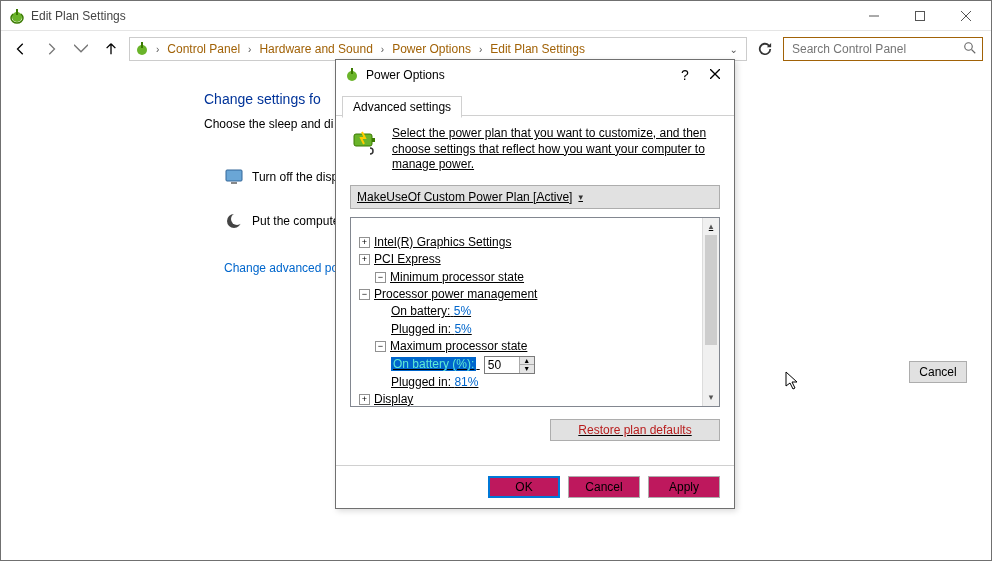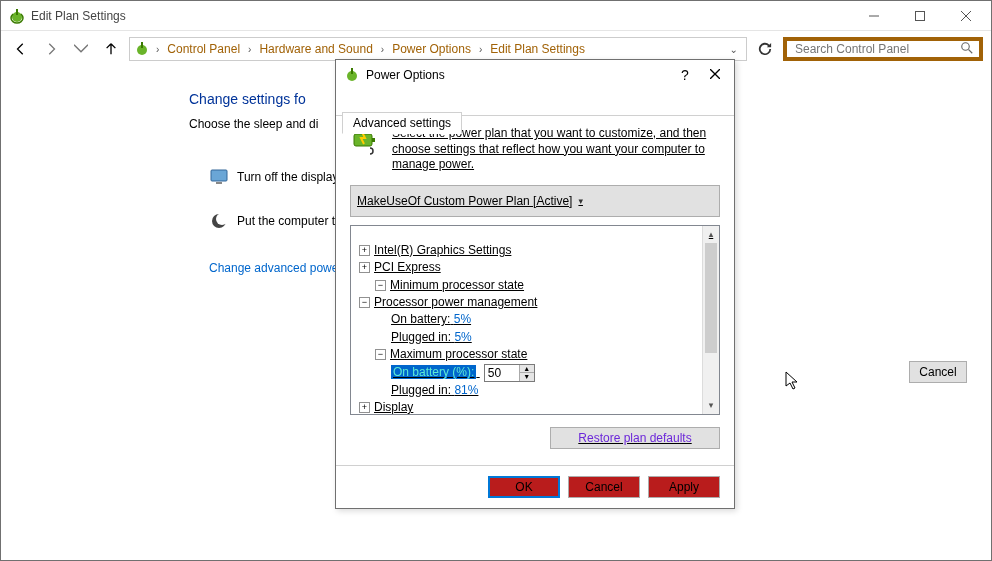--- a/index.html
+++ b/index.html
@@ -14,71 +14,71 @@
   .navrow { height: 36px; display: flex; align-items: center; padding: 4px 8px; gap: 6px; }
   .navbtn { width: 24px; height: 24px; display: flex; align-items: center; justify-content: center; color: #777; }
   .navbtn.enabled { color: #000; }
   .navbtn svg { width: 14px; height: 14px; }
   .breadcrumb { flex: 1; height: 24px; border: 1px solid #ccc; display: flex; align-items: center; padding: 0 4px; gap: 2px; }
   .bc-icon { width: 16px; height: 16px; margin-right: 2px; }
   .bc-seg { padding: 0 4px; color: #a16207; }
   .bc-chev { color: #555; font-size: 10px; padding: 0 2px; }
   .bc-drop { margin-left: auto; padding: 0 4px; color: #555; font-size: 10px; }
   .refresh { width: 24px; height: 24px; display: flex; align-items: center; justify-content: center; }
-  .searchbox { width: 200px; height: 24px; border: 4px solid #a16207; display: flex; align-items: center; padding: 8px 6px; }
+  .searchbox { width: 200px; height: 24px; border: 1px solid #a16207; display: flex; align-items: center; padding: 8px 6px; }
   .searchbox input { border: none; flex: 1; font-size: 12px; color: #666; outline: none; }
   .search-icon { color: #666; }
-  .content { position: absolute; left: 0; right: 0; top: 70px; bottom: 0; padding: 20px 8px; }
+  .content { position: absolute; left: 0; right: 0; top: 70px; bottom: 0; padding: 20px 23px; }
   .heading { color: #003399; font-size: 14px; margin-left: 180px; margin-bottom: 10px; }
   .subtext { font-size: 12px; color: #000; margin-left: 180px; margin-bottom: 36px; }
   .optrow { display: flex; align-items: center; margin-left: 200px; margin-bottom: 24px; }
   .opticon { width: 20px; height: 20px; margin-right: 8px; }
   .optlabel { font-size: 12px; }
   .linkrow { margin-left: 200px; margin-top: 30px; }
   .link { color: #0066cc; font-size: 12px; }
   .bottombtns { position: absolute; right: 24px; top: 290px; }
   .wbutton { display: inline-block; min-width: 58px; height: 22px; line-height: 20px; text-align: center; border: 1px solid #adadad; background: #e1e1e1; font-size: 12px; padding: 0 8px; }
 
   
   .dialog { position: absolute; left: 334px; top: 58px; width: 400px; height: 450px; border: 1px solid #707070; background: #fff; box-shadow: 2px 2px 6px rgba(0,0,0,0.15); z-index: 10; display:flex; flex-direction:column;}
   .dlg-title { height: 30px; display: flex; align-items: center; padding: 0 4px 0 8px; }
   .dlg-title .dicon { width: 16px; height: 16px; margin-right: 6px; }
   .dlg-title .dtext { flex: 1; font-size: 12px; }
   .dlg-title .dhelp { width: 30px; text-align: center; font-size: 14px; }
   .dlg-title .dclose { width: 30px; text-align: center; }
   .dclose svg { width: 10px; height: 10px; }
   .tabstrip { height: 24px; display: flex; align-items: flex-end; background: #fff; border-bottom: 1px solid #d0d0d0; padding-left: 6px; margin-top:2px;}
-  .tab { height: 22px; padding: 0 10px; border: 1px solid #d0d0d0; border-bottom: 1px solid #fff; background: #fff; font-size: 12px; line-height:20px; position:relative; top:19px;}
+  .tab { height: 22px; padding: 0 10px; border: 1px solid #d0d0d0; border-bottom: 1px solid #fff; background: #fff; font-size: 12px; line-height:20px; position:relative; top:3px;}
   .dlg-body { padding: 10px 14px 10px 14px; flex:1; display:flex; flex-direction:column;text-decoration:underline;}
   .intro { display: flex; gap: 10px; margin-bottom: 12px; }
   .intro-icon { width: 32px; height: 32px; flex-shrink:0;}
   .intro-text { font-size: 12px; line-height: 1.3; }
-  .plansel { display:inline-flex; height: 32px; align-items: center; border: 1px solid #adadad; background: #e1e1e1; padding: 0 6px; gap:6px; font-size:12px; margin-bottom:8px;}
+  .plansel { display:inline-flex; height: 24px; align-items: center; border: 1px solid #adadad; background: #e1e1e1; padding: 0 6px; gap:6px; font-size:12px; margin-bottom:8px;}
   .plansel .dd { font-size:9px; color:#333;}
   .treebox { border: 1px solid #828790; height: 190px; display:flex; overflow:hidden; font-size:12px;}
   .tree { flex:1; padding: 4px 2px; overflow:hidden; line-height:1.45; position:relative;margin-top:12px;}
   .scrollbar { width: 17px; background:#f0f0f0; position:relative; border-left:1px solid #dcdcdc;}
   .sb-arrow { height:17px; display:flex; align-items:center; justify-content:center; font-size:9px; color:#555;}
   .sb-thumb { position:absolute; left:2px; right:2px; top:17px; height:110px; background:#cdcdcd;}
   .node { white-space: nowrap; }
   .exp { display:inline-block; width:11px; height:11px; border:1px solid #919191; text-align:center; line-height:9px; font-size:9px; color:#000; margin-right:4px; background:#fff; vertical-align:1px;}
   .i1 { padding-left: 6px; }
   .i2 { padding-left: 22px; }
   .i3 { padding-left: 38px; }
   .val { color: #0066cc; }
   .sel-label { background:#0066cc; color:#5eead4; padding:0 2px;}
   .spinner { display:inline-flex; align-items:stretch; height:18px; border:1px solid #7a7a7a; vertical-align:middle; margin-left:4px;}
   .spinner input { width:34px; border:none; font-size:12px; padding:8px 3px; outline:none;}
   .spinbtns { display:flex; flex-direction:column; border-left:1px solid #aaa;}
   .spinbtns div { width:14px; flex:1; display:flex; align-items:center; justify-content:center; font-size:7px; background:#e5e5e5; line-height:1;}
   .spinbtns div:first-child { border-bottom:1px solid #aaa;}
   .restore-row { display:flex; justify-content:flex-end; margin-top:12px;}
-  .restore-btn { width: 170px; height:22px; border:1px solid #adadad; background:#e1e1e1; color:#6d28d9; text-align:center; line-height:20px; font-size:12px;}
+  .restore-btn { width: 170px; height:22px; border:1px solid #adadad; background:#e1e1e1; color:#b91c1c; text-align:center; line-height:20px; font-size:12px;}
   .dlg-footer { border-top:1px solid #d0d0d0; padding:10px 14px; display:flex; justify-content:flex-end; gap:8px;}
-  .dbtn { width:72px; height:22px; border:1px solid #adadad; background:#b91c1c; text-align:center; line-height:20px; font-size:12px;}
+  .dbtn { width:72px; height:22px; border:1px solid #adadad; background:#be185d; text-align:center; line-height:20px; font-size:12px;}
   .dbtn.primary { border:2px solid #0078d7; line-height:18px;}
   .cursor { position:absolute; left:784px; top:370px; z-index:20; pointer-events:none;}
   .cursor svg { width:16px; height:20px; }
 </style>
 </head>
 <body>
 
 <div class="window">
 
   <div class="titlebar">

